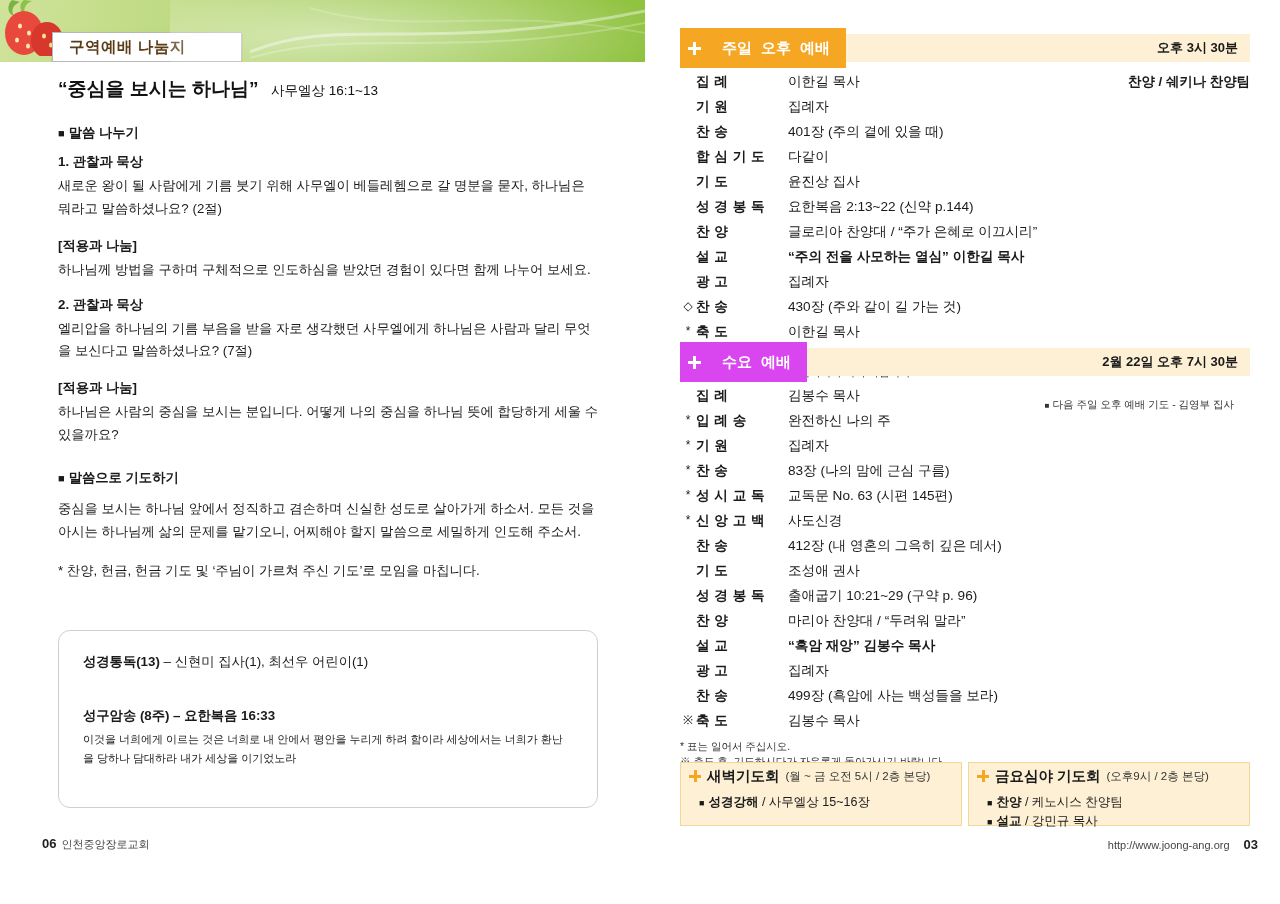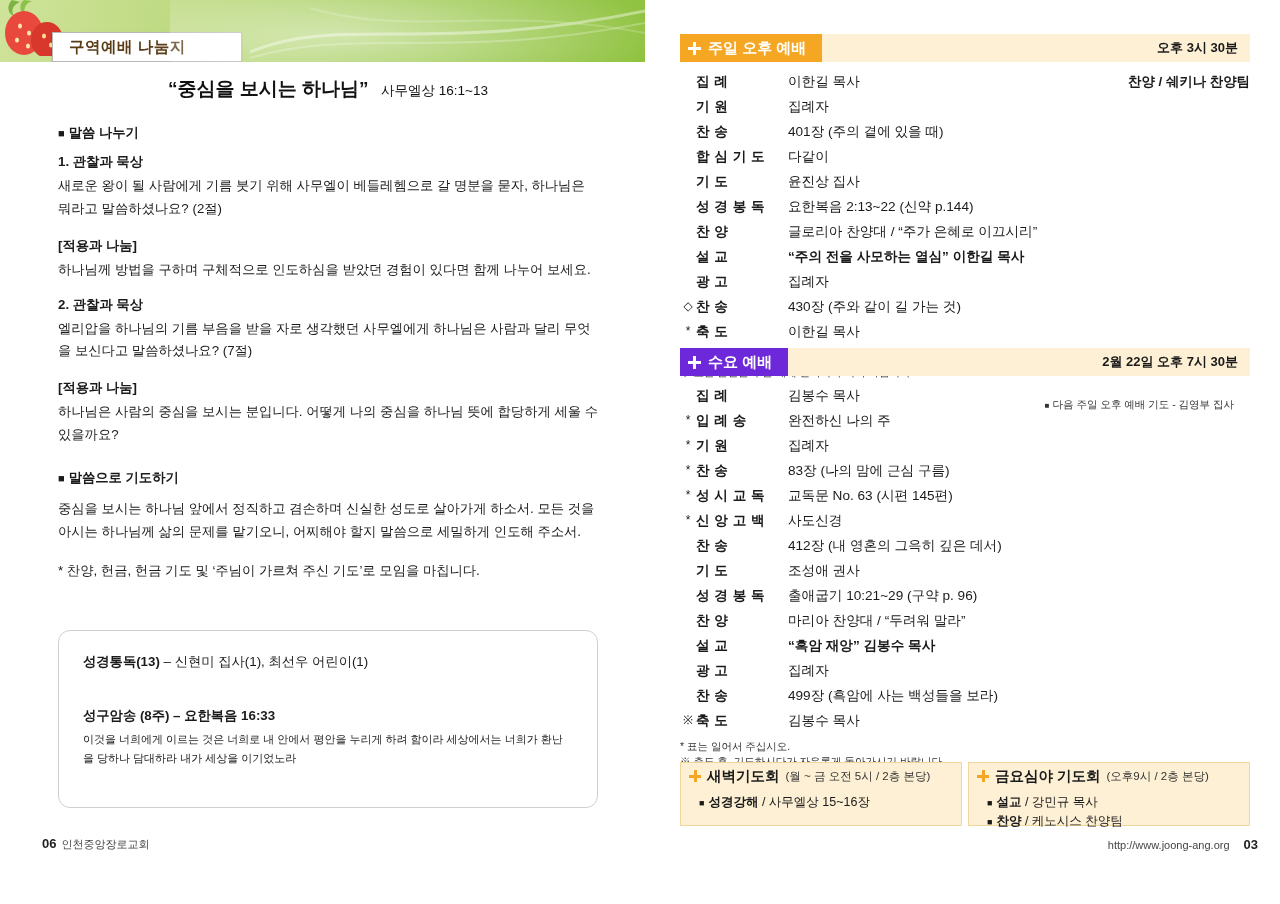--- a/index.html
+++ b/index.html
@@ -59,21 +59,20 @@
   .section-tab span {
     font-size: 15.5px;
     font-weight: bold;
     color: #5a3c17;
     letter-spacing: .5px;
   }
 
   .left-body { position: absolute; left: 58px; top: 76px; width: 540px; }
 
   .sermon-title-row {
-    text-align: center;
     margin-bottom: 22px;
   }
   .sermon-title {
     font-size: 19px;
     font-weight: bold;
     color: #111;
   }
   .sermon-ref {
     font-size: 13.5px;
     margin-left: 8px;
@@ -137,27 +136,28 @@
     display: flex;
     align-items: center;
     position: relative;
   }
   .svc-bar .tint {
     position: absolute; left: 0; top: 0; right: 0; bottom: 0;
     background: #fdf0d5;
   }
   .svc-bar .tab {
     position: relative;
-    height: 28px;
+    height: 40px;
     background: #f5a623;
     display: flex; align-items: center;
     padding: 0 16px 0 8px;
-    gap: 7px;
-  }
-  .svc-bar .tab.orange2 { background: #6d28d9; }
+    gap: 21px;
+    font-family: Liberation Mono, monospace;
+  }
+  .svc-bar .tab.orange2 { background: #d946ef; }
   .svc-bar .tab-title {
     font-size: 15px; font-weight: bold; color: #ffffff;
   }
   .svc-bar .right-time {
     position: relative;
     margin-left: auto;
     padding-right: 12px;
     font-size: 13px;
     font-weight: bold;
     color: #1a1a1a;
@@ -540,22 +540,22 @@
       </div>
   </div>
 
   <div class="bot-box" id="friday-prayer-box">
     <div class="bb-head">
       <span class="plus-o"></span>
       <span class="bb-title">금요심야 기도회</span>
       <span class="bb-sub">(오후9시 / 2층 본당)</span>
     </div>
     <div class="bb-body" id="friday-rows">
+        <div class="bb-row"><span class="sq">■</span><b>찬양</b><span> / 케노시스 찬양팀</span></div>
         <div class="bb-row"><span class="sq">■</span><b>설교</b><span> / 강민규 목사</span></div>
-        <div class="bb-row"><span class="sq">■</span><b>찬양</b><span> / 케노시스 찬양팀</span></div>
       </div>
   </div>
 
   <div class="footer-right">
     <span>http://www.joong-ang.org</span>
     <span class="pg">03</span>
   </div>
 </div>
 
 </body></html>

